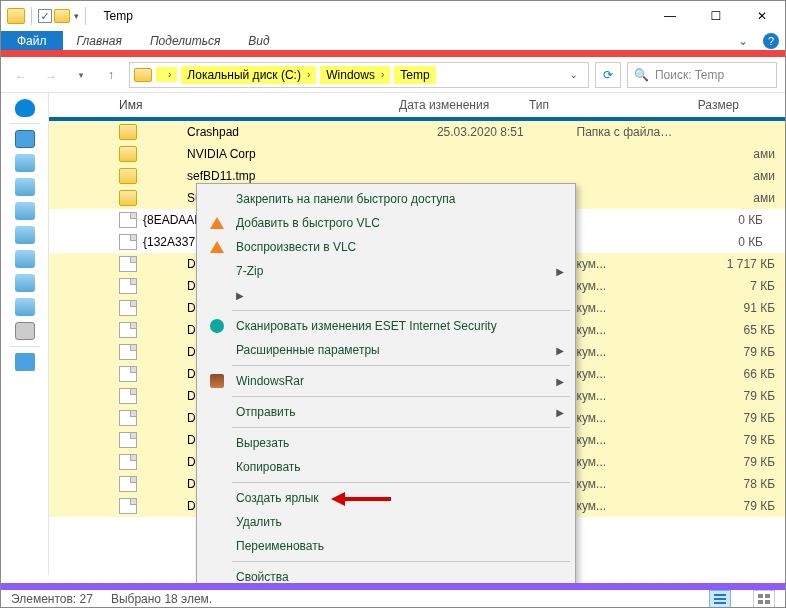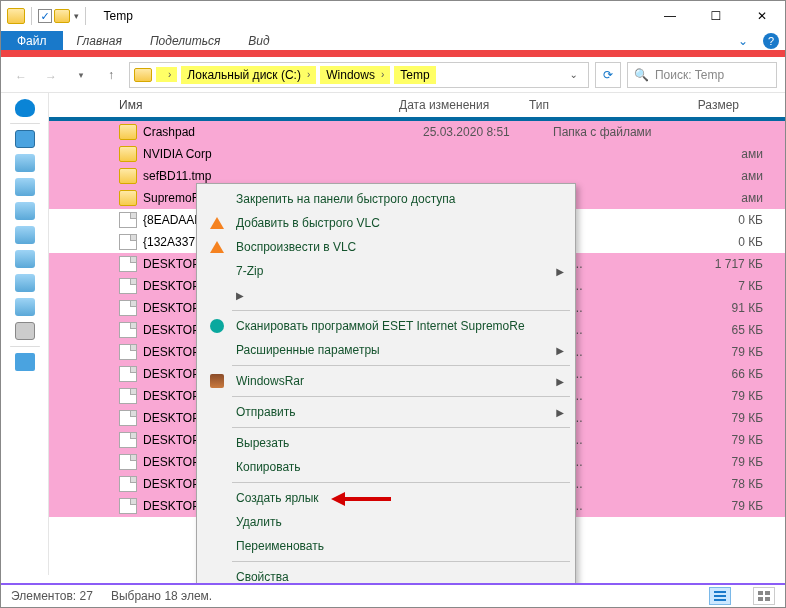--- a/index.html
+++ b/index.html
@@ -36,32 +36,32 @@
 
 .body-area { display:flex; height:482px; }
 .sidebar { width:48px; border-right:1px solid #e5e5e5; padding:6px 0; display:flex; flex-direction:column; align-items:center; gap:6px; background:#fff; }
 .sidebar .ic { width:20px; height:18px; border-radius:3px; }
 
 .filepane { flex:1; position:relative; overflow:hidden; }
 .columns { display:flex; height:28px; align-items:center; border-bottom:4px solid #0369a1; padding-left:70px; color:#444; }
 .columns .col { overflow:hidden; text-overflow:ellipsis; white-space:nowrap; }
 .rows { }
 .row { display:flex; align-items:center; height:22px; padding-left:70px; }
-.row.sel { background:#f9a8d4; }
+.row.sel { background:#fef9c3;gap:44px; }
 .row .fico { width:18px; height:16px; margin-right:6px; flex-shrink:0; }
 .fico.folder { background:linear-gradient(#ffe9a6,#f7ca4d); border:1px solid #d6a800; border-radius:2px; }
 .fico.tmp { background:#fff; border:1px solid #aaa; position:relative; }
 .fico.tmp::after { content:""; position:absolute; top:0; right:0; width:5px; height:5px; background:#ddd; border-left:1px solid #aaa; border-bottom:1px solid #aaa; }
 .row .cell { overflow:hidden; text-overflow:ellipsis; white-space:nowrap; }
 .c-name { width:280px; }
 .c-date { width:130px; color:#555; }
 .c-type { width:130px; color:#555; }
 .c-size { width:90px; text-align:right; color:#555; padding-right:10px; }
 
-.statusbar { position:absolute; bottom:0; left:0; right:0; height:24px; border-top:2px solid #8b5cf6; display:flex; align-items:center; padding:0 10px; background:#fff; color:#555; gap:18px; }
+.statusbar { position:absolute; bottom:0; left:0; right:0; height:24px; border-top:7px solid #8b5cf6; display:flex; align-items:center; padding:0 10px; background:#fff; color:#555; gap:18px; }
 .statusbar .sspace { flex:1; }
 .viewbtn { width:22px; height:18px; border:1px solid #ccc; margin-left:4px; display:flex; align-items:center; justify-content:center; }
 .viewbtn.active { background:#cce8ff; border-color:#7ab8e8; }
 
 .ctxmenu { position:absolute; left:195px; top:182px; width:380px; background:#f2f2f2; border:1px solid #a7a7a7; box-shadow:3px 3px 6px rgba(0,0,0,0.25); padding:3px; }
 .ctxmenu .mitem { display:flex; align-items:center; height:24px; padding:0 8px 0 6px; position:relative; }
 .ctxmenu .mico { width:22px; height:18px; display:flex; align-items:center; justify-content:center; margin-right:8px; }
 .ctxmenu .mlabel { flex:1; color:#14532d; }
 .ctxmenu .marrow { color:#555; font-size:10px; }
 .ctxmenu .msep { height:1px; background:#c7c7c7; margin:3px 2px 3px 32px; }
@@ -314,21 +314,21 @@
     </div>
   <div class="mitem">
       <span class="mico"></span>
       <span class="marrow">▶</span>
     </div>
   <div class="msep"></div>
   <div class="mitem">
       <span class="mico">
         <span class="eset-ico"></span>
       </span>
-      <span class="mlabel">Сканировать программой ESET Internet SupremoRe</span>
+      <span class="mlabel">Сканировать изменения ESET Internet Security</span>
     </div>
   <div class="mitem">
       <span class="mico"></span>
       <span class="mlabel">Расширенные параметры</span>
       <span class="marrow">▶</span>
     </div>
   <div class="msep"></div>
   <div class="mitem">
       <span class="mico">
         <span class="rar-ico"></span>

